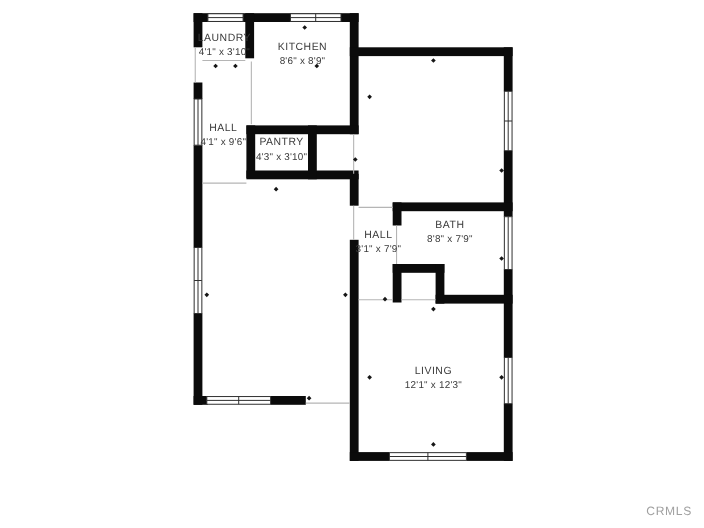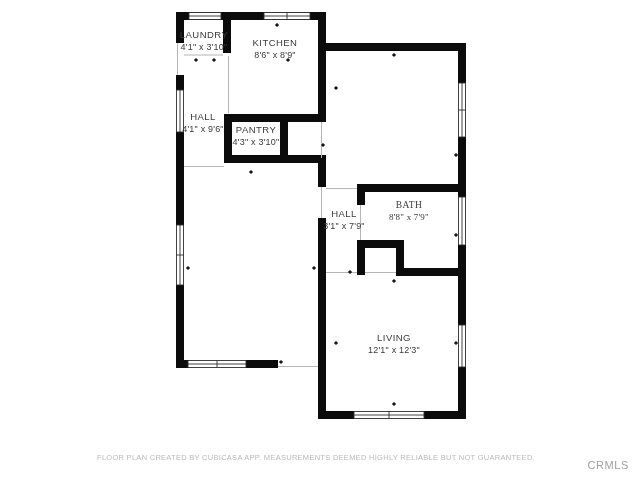--- a/index.html
+++ b/index.html
@@ -149,25 +149,24 @@
     <span class="room-dims">4'1" x 9'6"</span>
   </div>
   <div class="room-label" style="left:256px; top:136px;">
     <span class="room-name">PANTRY</span>
     <span class="room-dims">4'3" x 3'10"</span>
   </div>
   <div class="room-label" style="left:344px; top:220px;">
     <span class="room-name">HALL</span>
     <span class="room-dims">3'1" x 7'9"</span>
   </div>
-  <div class="room-label" style="left:409px; top:211px;font-family:Liberation Serif, serif;">
+  <div class="room-label" style="left:409px; top:211px;">
     <span class="room-name">BATH</span>
     <span class="room-dims">8'8" x 7'9"</span>
   </div>
   <div class="room-label" style="left:394px; top:344px;">
     <span class="room-name">LIVING</span>
     <span class="room-dims">12'1" x 12'3"</span>
   </div>
 
-  <div class="disclaimer">FLOOR PLAN CREATED BY CUBICASA APP. MEASUREMENTS DEEMED HIGHLY RELIABLE BUT NOT GUARANTEED.</div>
   <div class="watermark">CRMLS</div>
 
 </div>
 
 </body></html>

